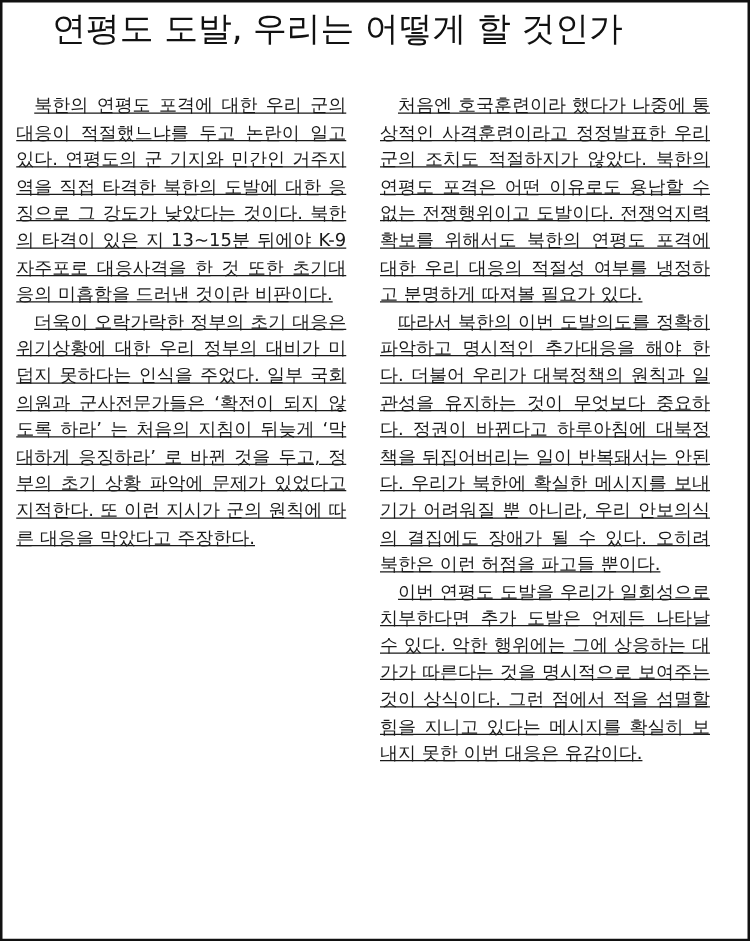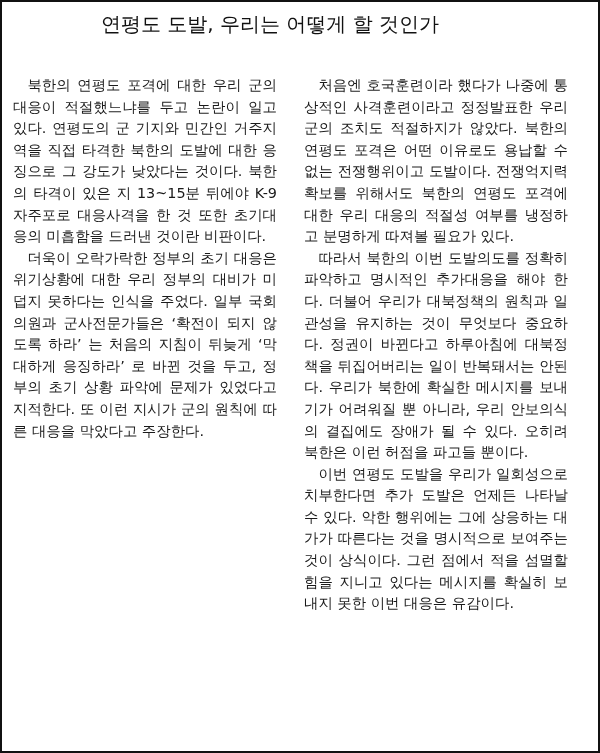--- a/index.html
+++ b/index.html
@@ -22,41 +22,42 @@
       border: 2px solid #111111;
       background: #ffffff;
     }
     .title {
       position: absolute;
       left: 0;
       top: 4px;
       width: 536px;
       text-align: center;
       font-family: "DejaVu Sans", sans-serif;
-      font-size: 20px;
+      font-size: 27px;
       font-weight: normal;
       color: #111111;
       letter-spacing: 0px;
       line-height: 36px;
     }
     .col {
       position: absolute;
       top: 73px;
       width: 264px;
       font-family: "DejaVu Sans", sans-serif;
       font-size: 14.4px;
       line-height: 21.6px;
       color: #1a1a1a;
       text-align: justify;
     }
     .col-left { left: 11px; }
     .col-right { left: 302px; }
     .col p {
       margin: 0;
       text-indent: 1em;
+      text-decoration: underline;
     }
   </style>
 </head>
 <body>
 
 <div class="frame">
   <div class="title">연평도 도발, 우리는 어떻게 할 것인가</div>
 
   <div class="col col-left">
     <p>북한의 연평도 포격에 대한 우리 군의 대응이 적절했느냐를 두고 논란이 일고 있다. 연평도의 군 기지와 민간인 거주지역을 직접 타격한 북한의 도발에 대한 응징으로 그 강도가 낮았다는 것이다. 북한의 타격이 있은 지 13~15분 뒤에야 K-9 자주포로 대응사격을 한 것 또한 초기대응의 미흡함을 드러낸 것이란 비판이다.</p>

